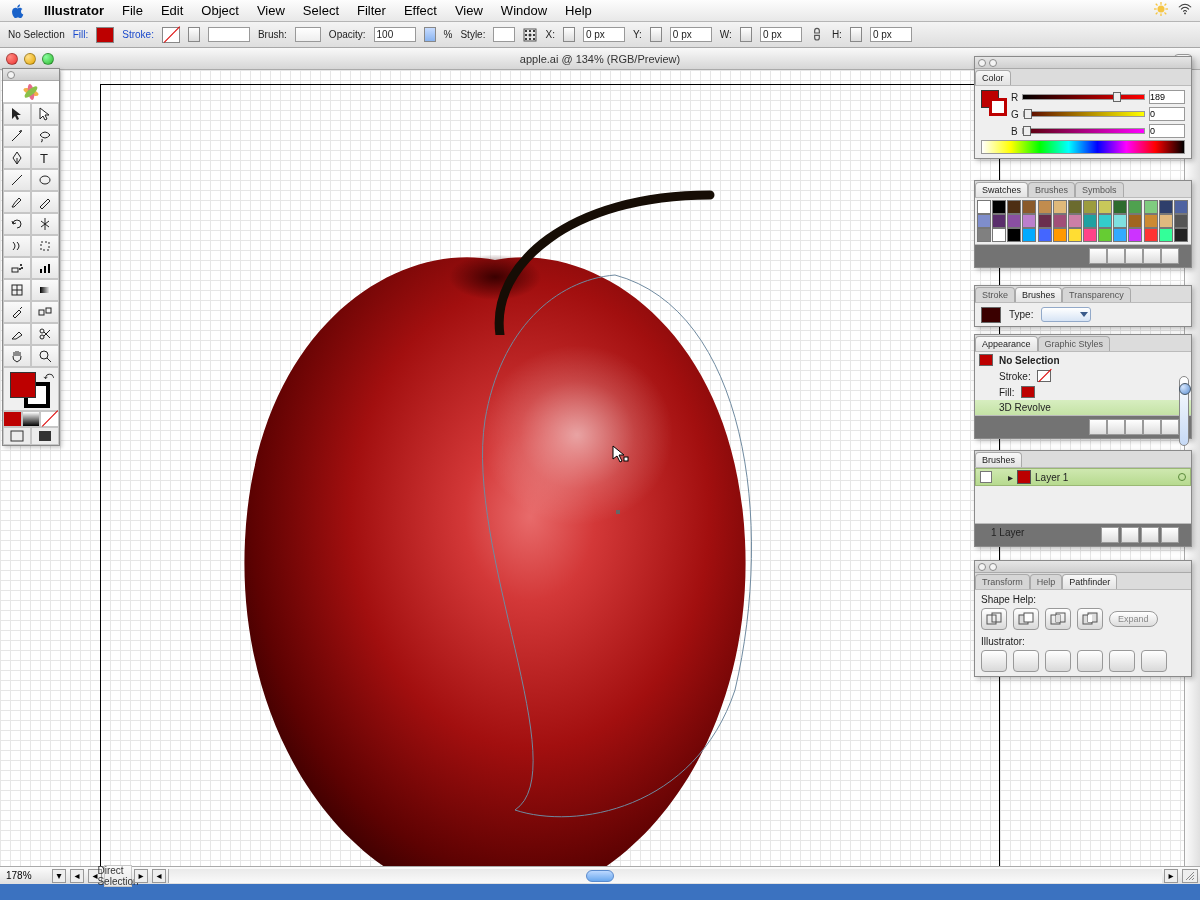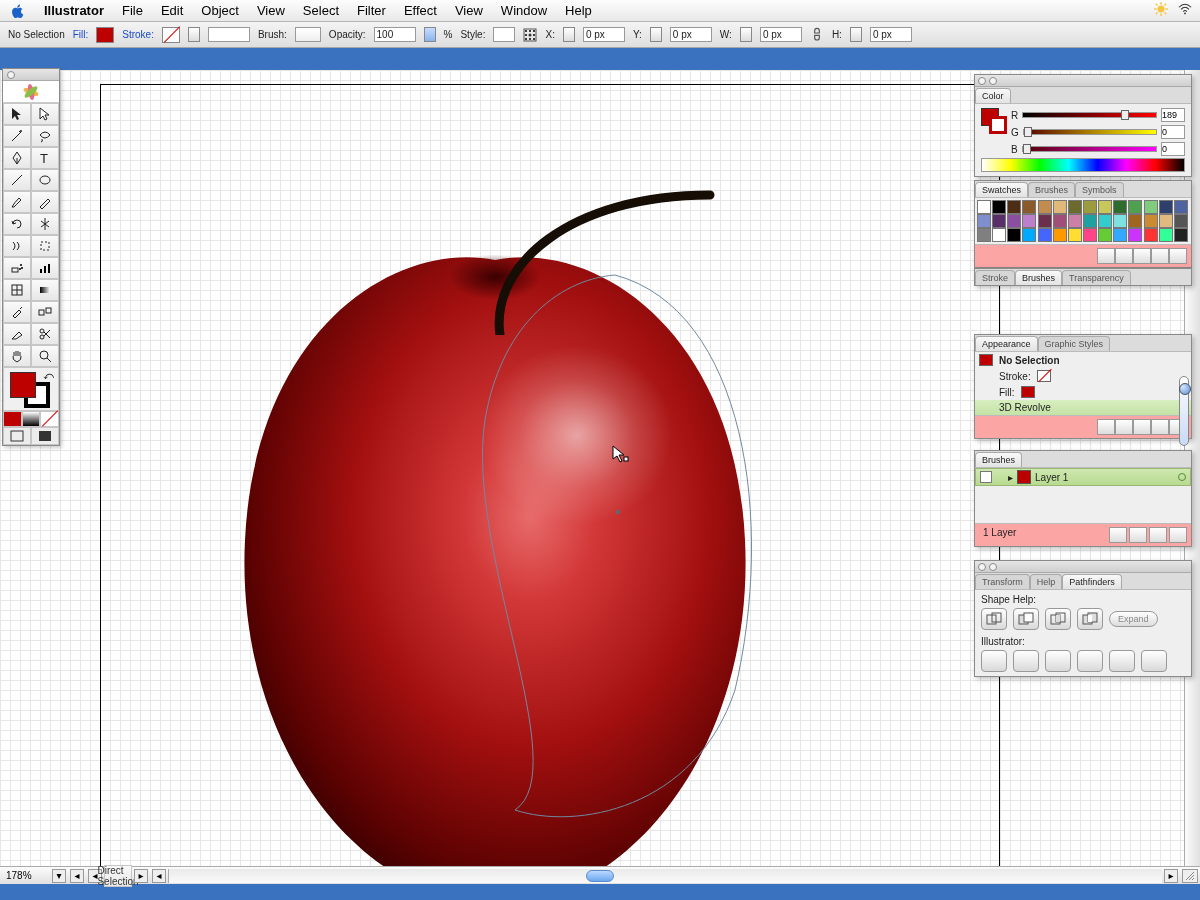--- a/index.html
+++ b/index.html
@@ -88,30 +88,30 @@
   box-shadow:2px 2px 5px rgba(0,0,0,.25); font-size:10px; color:#222; }
 .pgroup .bar { height:12px; background:linear-gradient(#e6e6e6,#cfcfcf); border-bottom:1px solid #aaa; display:flex; gap:3px; padding-left:3px; align-items:center;}
 .pgroup .bar .dot{ width:8px;height:8px;border-radius:50%;border:1px solid #8a8a8a;background:#f4f4f4;}
 .tabs { display:flex; background:#dcdcdc; height:16px; align-items:flex-end; }
 .tab { padding:2px 6px; background:linear-gradient(#f8f8f8,#e3e3e3); border:1px solid #aaa; border-bottom:none;
   border-radius:4px 4px 0 0; font-size:9px; }
 .tab.dim { background:#d6d6d6; color:#555; }
 .pbody { background:#efefef; border-top:1px solid #bbb; padding:4px 6px; }
 .slider { height:6px; border:1px solid #999; position:relative; }
 .slider .sth { position:absolute; top:-3px; width:8px; height:10px; background:#eee; border:1px solid #666; }
-.colorvals input { width:24px; height:14px; font-size:9px; border:1px solid #999; }
+.colorvals input { width:36px; height:14px; font-size:9px; border:1px solid #999; }
 .spectrum { height:14px; background:linear-gradient(to right,
   #fff,#ff0,#0f0,#0ff,#00f,#f0f,#f00,#000); border:1px solid #999; margin-top:2px;}
 .swatches { display:grid; grid-template-columns:repeat(14,1fr); gap:0; }
 .sw { width:14px; height:14px; border:1px solid #777; }
 .lay-row { display:flex; align-items:center; height:18px; background:linear-gradient(#cfe8b0,#b7da8f);
   border:1px solid #9ab874; padding:0 4px; gap:4px; }
 .lay-row .eye{width:12px;height:12px;border:1px solid #777;background:#fff;}
 .lay-row .th{width:14px;height:14px;background:#b00;border:1px solid #555;}
-.btnrow { display:flex; justify-content:flex-end; gap:0; padding:3px 4px; border-top:1px solid #bbb; background:#fca5a5;}
+.btnrow { display:flex; justify-content:flex-end; gap:0; padding:3px 12px; border-top:1px solid #bbb; background:#737373;}
 .btnrow .ib{width:18px;height:16px;border:1px solid #999;background:linear-gradient(#fff,#ddd);}
 .pf-btn { width:26px; height:22px; border:1px solid #999; border-radius:4px;
   background:linear-gradient(#fff,#d9d9d9); display:inline-flex; align-items:center; justify-content:center; }
 .pill { height:16px; border:1px solid #999; border-radius:8px; background:linear-gradient(#fff,#ddd);
   font-size:9px; padding:0 8px; display:inline-flex; align-items:center; color:#888; }
 .sel { width:50px; height:15px; border:1px solid #92a9c9; border-radius:3px;
   background:linear-gradient(#fff,#d7e4f5); display:inline-flex; align-items:center; justify-content:flex-end; padding-right:2px;}
 .sel::after{content:"";border-left:4px solid transparent;border-right:4px solid transparent;border-top:5px solid #3a5a8a;}
 .app-row{display:flex;align-items:center;gap:6px;padding:2px 4px;}
 .app-row .sw2{width:14px;height:12px;border:1px solid #666;}
@@ -205,20 +205,29 @@
       <svg viewBox="0 0 12 14">
         <path d="M4 4 A2 2 0 0 1 8 4 V6 H4z M4 8 H8 V10 A2 2 0 0 1 4 10z" fill="none" stroke="#555"></path>
       </svg>
     </span>
   <span>H:</span>
   <span class="steppers"></span>
   <span class="numbox">0 px</span>
 </div>
 
 <div class="docwin">
+  <div class="titlebar">
+    <div class="winbtns">
+      <span class="winbtn r"></span>
+      <span class="winbtn y"></span>
+      <span class="winbtn g"></span>
+    </div>
+    <span>apple.ai @ 134% (RGB/Preview)</span>
+    <span class="lozenge"></span>
+  </div>
 
   <div class="canvaswrap">
     <div class="grid"></div>
     <div class="artboard"></div>
 
     <svg class="apple-shape" viewBox="0 0 560 720">
       <defs>
         <radialGradient id="ag" cx="57%" cy="40%" r="65%">
           <stop offset="0%" stop-color="#e86b6b"></stop>
           <stop offset="20%" stop-color="#d33838"></stop>
@@ -452,21 +461,21 @@
         </svg>
       </div>
     <div class="m">
         <svg width="14" height="12">
           <rect x="1" y="1" width="12" height="10" fill="#333"></rect>
         </svg>
       </div>
   </div>
 </div>
 
-<div class="pgroup" style="top:74px">
+<div class="pgroup" style="top:56px">
   <div class="bar">
       <span class="dot"></span>
       <span class="dot"></span>
     </div>
   <div class="tabs">
       <span class="tab">Color</span>
     </div>
   <div class="pbody" style="position:relative">
     <div style="position:absolute;left:6px;top:4px">
       <div style="width:18px;height:18px;background:#bd0000;border:1px solid #333"></div>
@@ -553,25 +562,30 @@
   </div>
   <div class="btnrow">
     <span class="ib"></span>
     <span class="ib"></span>
     <span class="ib"></span>
     <span class="ib"></span>
     <span class="ib"></span>
   </div>
 </div>
 
-<div class="pgroup" style="top:268px">
+<div class="pgroup" style="top:285px">
   <div class="tabs">
     <span class="tab dim">Stroke</span>
     <span class="tab">Brushes</span>
     <span class="tab dim">Transparency</span>
+  </div>
+  <div class="pbody" style="display:flex;align-items:center;gap:8px;height:24px">
+    <div style="width:20px;height:16px;background:#3a0000;border:1px solid #666"></div>
+    <span>Type:</span>
+    <span class="sel"></span>
   </div>
 </div>
 
 <div class="pgroup" style="top:334px">
   <div class="tabs">
     <span class="tab">Appearance</span>
     <span class="tab dim">Graphic Styles</span>
   </div>
   <div class="pbody" style="padding:0;position:relative">
     <div class="side-slider">
@@ -634,21 +648,21 @@
 </div>
 
 <div class="pgroup" style="top:560px">
   <div class="bar">
       <span class="dot"></span>
       <span class="dot"></span>
     </div>
   <div class="tabs">
     <span class="tab dim">Transform</span>
     <span class="tab dim">Help</span>
-    <span class="tab">Pathfinders</span>
+    <span class="tab">Pathfinder</span>
   </div>
   <div class="pbody">
     <div>Shape Help:</div>
     <div style="display:flex;gap:6px;align-items:center;margin:3px 0 6px">
       <span class="pf-btn">
           <svg width="16" height="14">
             <rect x="1" y="3" width="9" height="9" fill="none" stroke="#555"></rect>
             <rect x="6" y="1" width="9" height="9" fill="none" stroke="#555"></rect>
           </svg>
         </span>

